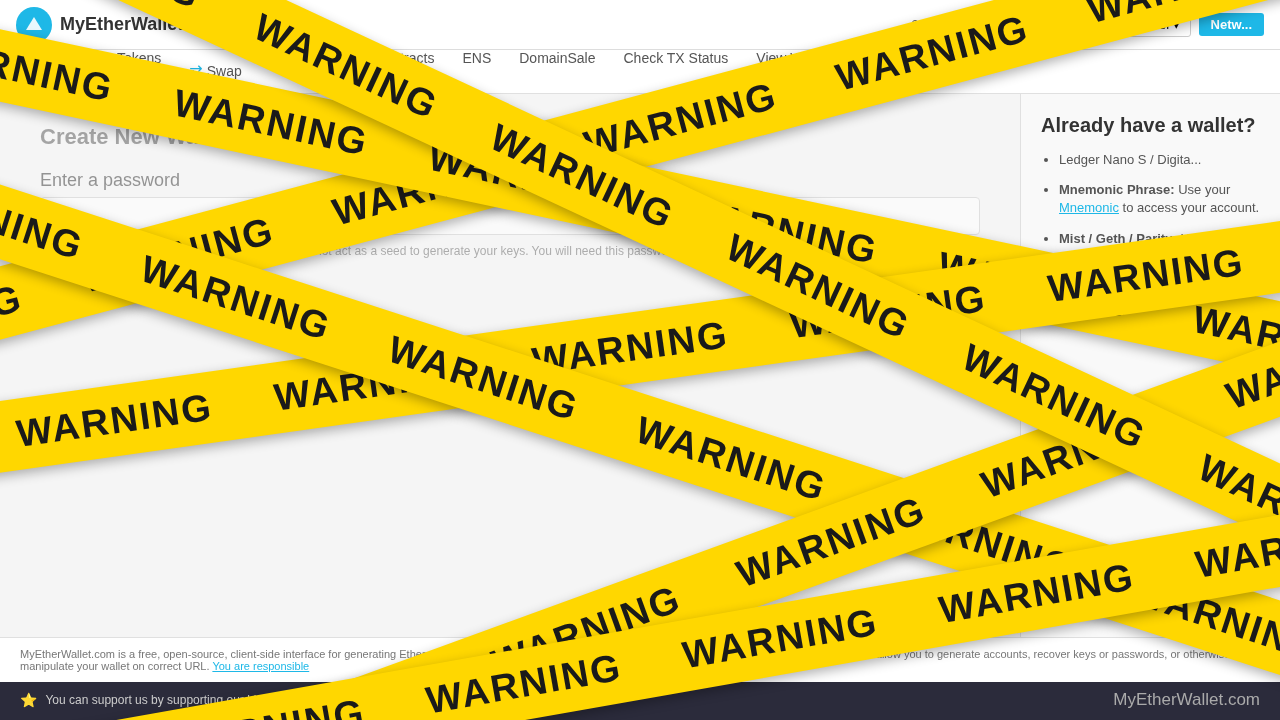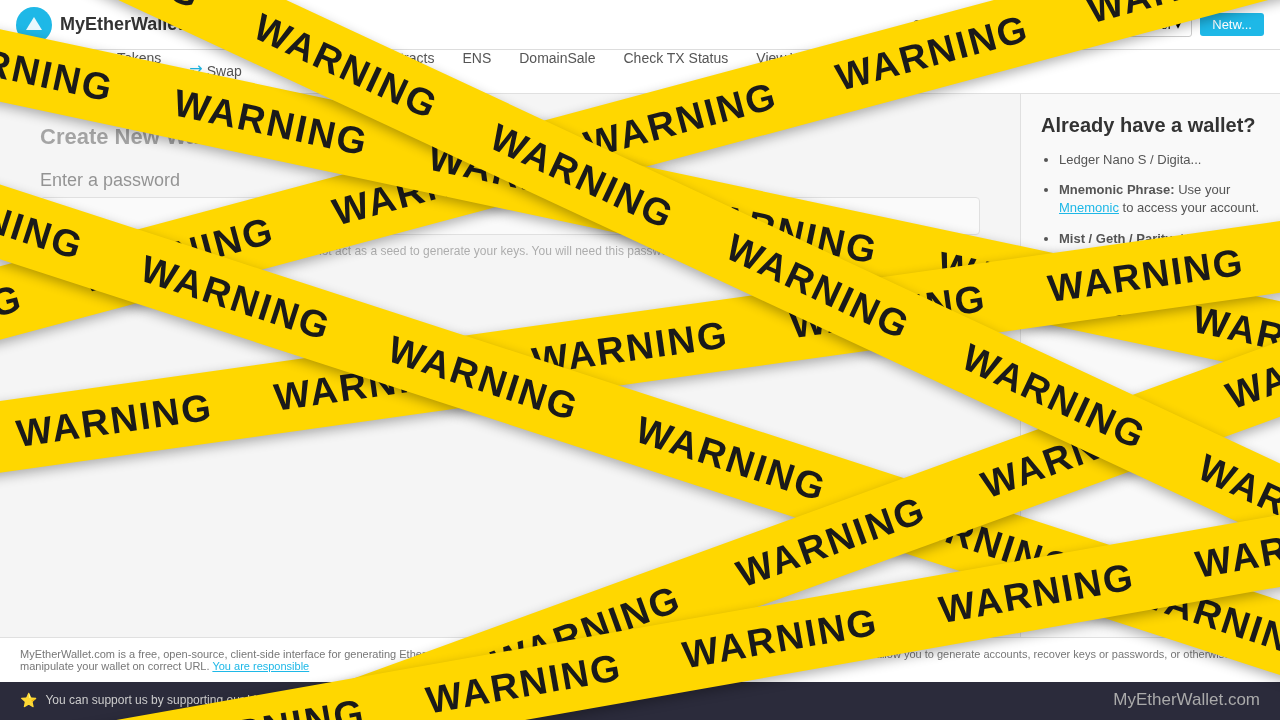--- a/index.html
+++ b/index.html
@@ -72,20 +72,21 @@
       gap: 4px;
     }
     .network-btn {
       background: #1eb8e7;
       border: none;
       border-radius: 3px;
       padding: 4px 12px;
       cursor: pointer;
       font-size: 13px;
       color: white;
+      font-weight: bold;
     }
 
     
     .nav {
       background: #fff;
       border-bottom: 1px solid #e0e0e0;
       display: flex;
       align-items: center;
       padding: 0 16px;
       height: 44px;

